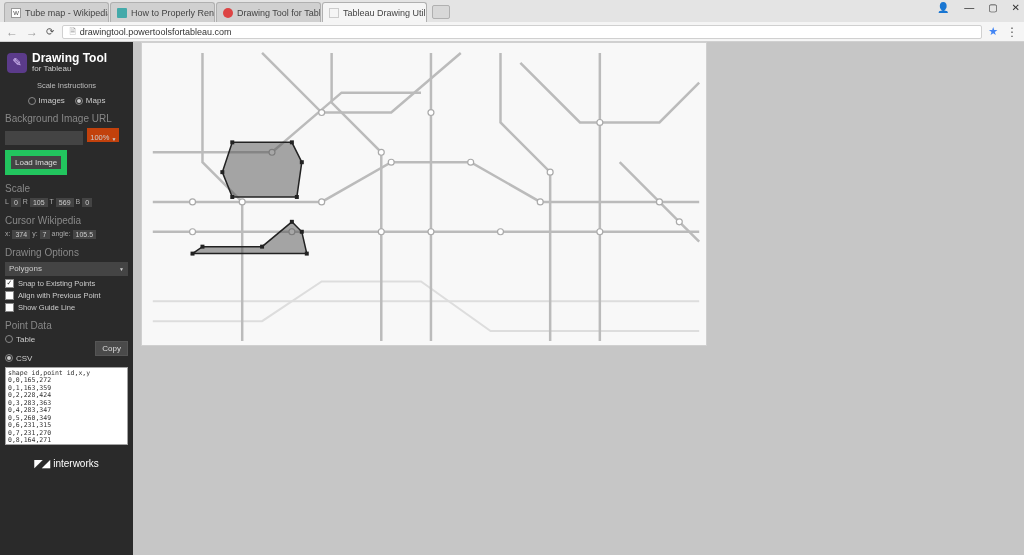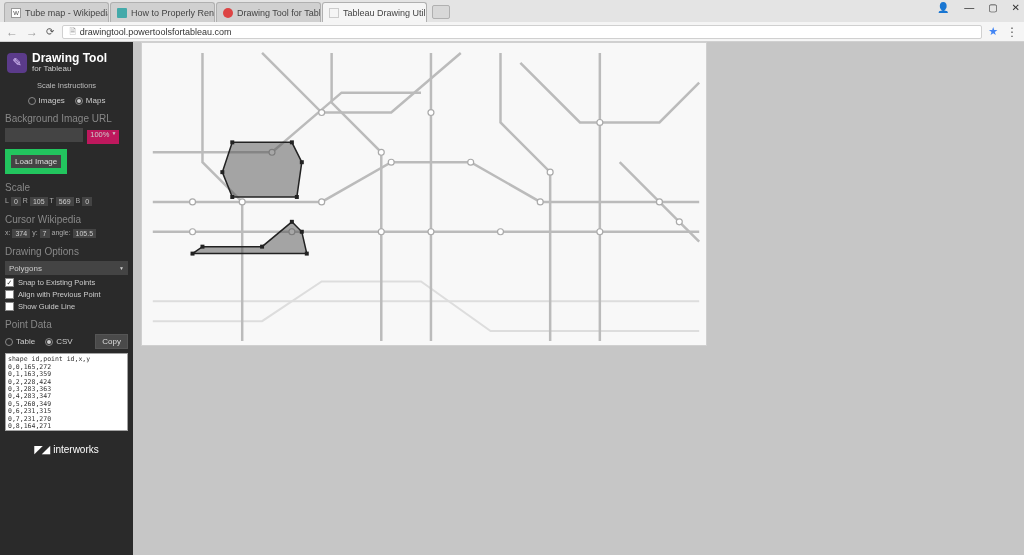--- a/index.html
+++ b/index.html
@@ -33,21 +33,21 @@
     .logo-sub { font-size: 8px; color: #ccc; }
     .show-instr { text-align: center; font-size: 7.5px; margin: 6px 0; color: #bbb; }
     
     .radio-row { display: flex; gap: 10px; justify-content: center; margin: 4px 0 8px; font-size: 8px; }
     .radio-row label { display: flex; align-items: center; gap: 3px; }
     .radio-dot { width: 8px; height: 8px; border-radius: 50%; border: 1px solid #888; display: inline-flex; align-items: center; justify-content: center; }
     .radio-dot.sel::after { content: ""; width: 4px; height: 4px; background: #ccc; border-radius: 50%; }
     
     .section-hdr { font-size: 10px; color: #888; margin: 8px 0 4px; }
     .url-input { width: 78px; height: 14px; background: #444; border: none; display: inline-block; vertical-align: middle; }
-    .pct-sel { display: inline-flex; align-items: flex-start; background: #be185d; height: 14px; padding: 0 3px; font-size: 7.5px; margin-left: 2px; }
+    .pct-sel { display: inline-flex; align-items: flex-end; background: #c2410c; height: 14px; padding: 0 3px; font-size: 7.5px; margin-left: 2px; }
     .pct-sel::after { content: "▼"; font-size: 5px; margin-left: 2px; }
     .btn { background: #444; border: 6px solid #22c55e; color: #ddd; font-size: 8px; padding: 2px 4px; margin-top: 5px; cursor: pointer; }
     .btn-row { display: flex; gap: 4px; margin-top: 5px; }
     
     .scale-row, .cursor-row { display: flex; gap: 2px; margin-top: 3px; font-size: 7px; flex-wrap: wrap; }
     .scale-lbl { color: #aaa; }
     .scale-val { background: #444; padding: 1px 3px; color: #ccc; }
     
     .sel-box { width: 100%; background: #444; height: 14px; font-size: 8px; padding: 0 4px; display: flex; align-items: center; justify-content: space-between; margin-top: 3px; }
     .sel-box::after { content: "▼"; font-size: 5px; }
@@ -186,21 +186,21 @@
         <span class="chk"></span>
         <span>Align with Previous Point</span>
       </div>
     <div class="chk-row">
         <span class="chk"></span>
         <span>Show Guide Line</span>
       </div>
     
     <div class="section-hdr">Point Data</div>
     <div class="copy-row">
-      <div class="radio-row" style="margin:0;justify-content:flex-start;">
+      <div class="radio-row" style="margin:0;justify-content:flex-start;flex-direction:column;">
         <label>
             <span class="radio-dot"></span>
             <span>Table</span>
           </label>
         <label>
             <span class="radio-dot sel"></span>
             <span>CSV</span>
           </label>
       </div>
       <button class="copy-btn">Copy</button>

